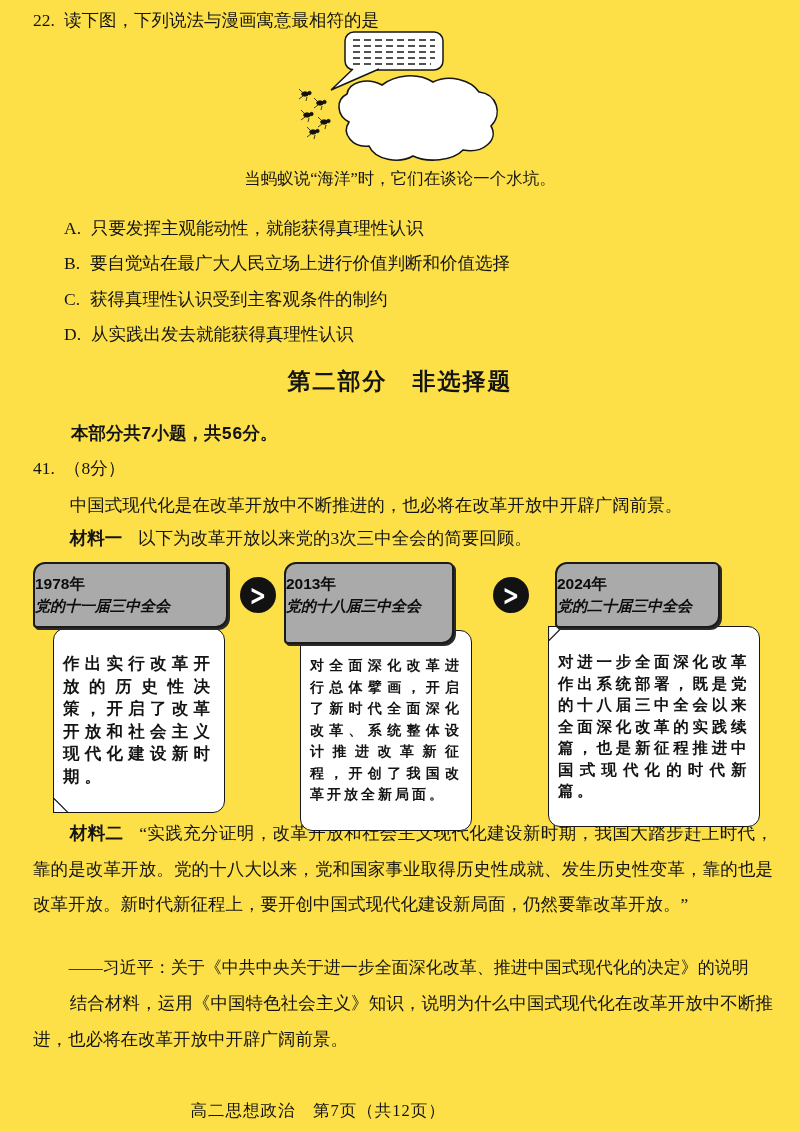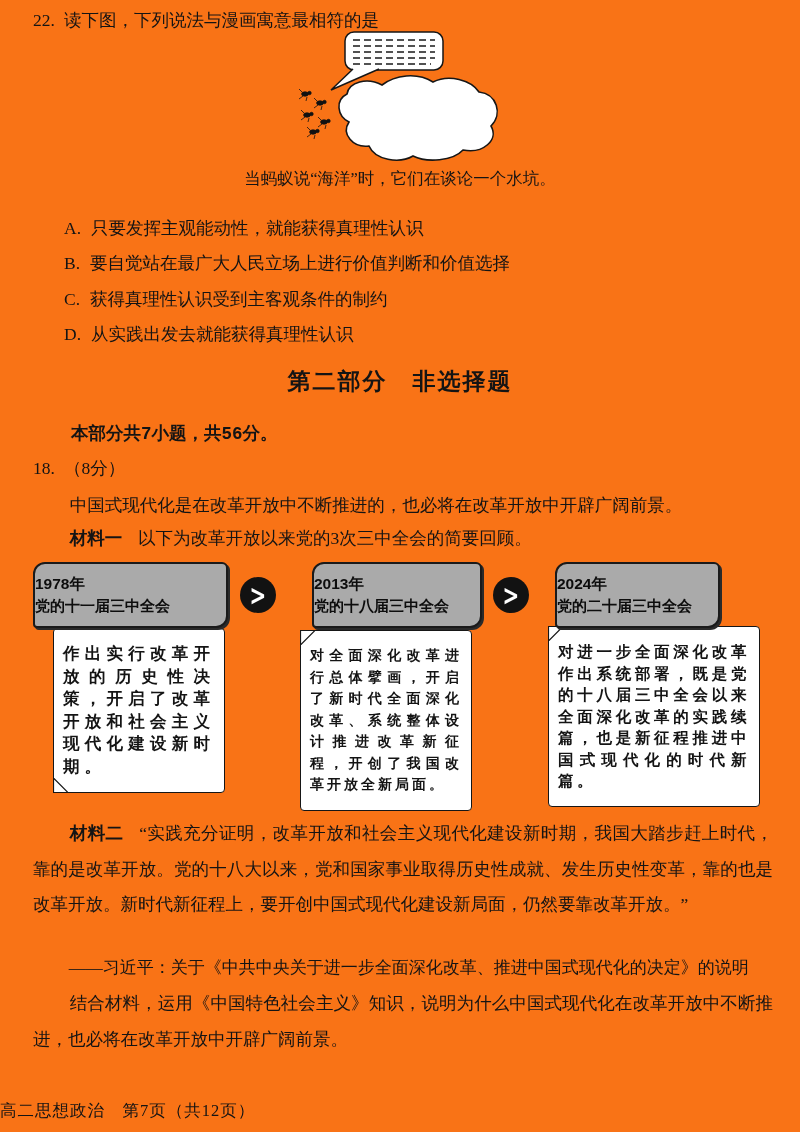--- a/index.html
+++ b/index.html
@@ -1,19 +1,19 @@
 <!DOCTYPE html>
 <html><head>
 <meta charset="utf-8">
 <style>
   * { margin:0; padding:0; box-sizing:border-box; }
   html,body { background:#ffffff; }
   .page {
     position:relative; width:800px; height:1132px; margin:0 auto;
-    background:#f97316; color:#141414;
+    background:#fde047; color:#141414;
     font-family:"Liberation Serif","DejaVu Serif",serif;
     overflow:hidden;
   }
   .abs { position:absolute; }
 
   .qline { font-size:17.5px; }
   .qnum { margin-right:9px; }
 
   .cartoon-wrap { left:287px; top:30px; width:215px; height:138px; }
 
@@ -37,27 +37,27 @@
   .mat-label { font-family:"Liberation Sans","DejaVu Sans",sans-serif; font-weight:bold; margin-right:0.9em; }
 
   .timeline { left:28px; top:556px; width:748px; height:262px; }
   .th {
     position:absolute; background:#aaaaaa; border:2px solid #1a1a1a;
     border-radius:12px 6px 12px 4px; text-align:left; padding-top:9px;
     font-family:"Liberation Sans","DejaVu Sans",sans-serif; font-weight:bold;
     color:#0d0d0d; z-index:2; box-shadow:2px 2px 0 #2a2a2a;
   }
   .th-year { font-size:15.5px; line-height:22px; }
-  .th-title { font-size:15px; line-height:22px; }
+  .th-title { font-size:15px; line-height:22px;font-style:italic; }
   .th1 { left:5px;   top:6px; width:195px; height:66px; }
-  .th2 { left:284px; top:6px; width:170px; height:66px; }
+  .th2 { left:256px; top:6px; width:170px; height:82px; }
   .th3 { left:527px; top:6px; width:165px; height:66px; }
   .tb {
     position:absolute; background:#ffffff; border:1.7px solid #161616;
-    border-radius:4px; padding:14px 9px; z-index:1;
+    border-radius:12px; padding:24px 9px; z-index:1;
     font-weight:bold; text-align:justify;
   }
   .tb1 { left:25px;  top:72px; width:172px; min-height:152px; font-size:16.5px; line-height:22.5px; letter-spacing:5px; }
   .tb2 { left:272px; top:74px; width:172px; min-height:168px; font-size:14px; line-height:21.5px; letter-spacing:3px; }
   .tb3 { left:520px; top:70px; width:212px; min-height:178px; font-size:15.5px; line-height:21.5px; letter-spacing:3.5px; }
   .fold { position:absolute; }
   .fold-bl { left:-1px; bottom:-1px; }
   .fold-tl { left:-1px; top:-1px; }
   .arrow {
     position:absolute; width:36px; height:36px; border-radius:50%;
@@ -65,21 +65,21 @@
     font-family:"DejaVu Sans","Liberation Sans",sans-serif; font-weight:900; font-size:19px;
   }
   .a1 { left:212px; top:21px; }
   .a2 { left:465px; top:21px; }
   .chev { display:inline-block; transform:scale(1.05,1.45); }
 
   .pm2 { top:816px; }
   .attrib { left:33px; top:953px; width:740px; font-size:17px; line-height:30px; text-indent:2.1em; }
   .ptask { top:986px; }
 
-  .footer { left:0; top:1100px; width:636px; font-size:16.5px; letter-spacing:1px; }
+  .footer { left:0; top:1100px; width:636px; text-align:center; font-size:16.5px; letter-spacing:1px; }
 </style>
 </head>
 <body>
 
 <div class="page">
 
   <div class="abs qline" style="left:33px; top:8px;">
     <span class="qnum">22.</span><span>读下图，下列说法与漫画寓意最相符的是</span>
   </div>
 
@@ -137,21 +137,21 @@
     <div class="option"><span class="olabel">A.</span><span>只要发挥主观能动性，就能获得真理性认识</span></div>
     <div class="option"><span class="olabel">B.</span><span>要自觉站在最广大人民立场上进行价值判断和价值选择</span></div>
     <div class="option"><span class="olabel">C.</span><span>获得真理性认识受到主客观条件的制约</span></div>
     <div class="option"><span class="olabel">D.</span><span>从实践出发去就能获得真理性认识</span></div>
   </div>
 
   <div class="abs section-title">第二部分　非选择题</div>
   <div class="abs section-intro">本部分共7小题，共56分。</div>
 
   <div class="abs q23-line">
-    <span class="qnum">18.</span><span>（8分）</span>
+    <span class="qnum">41.</span><span>（8分）</span>
   </div>
 
   <p class="abs para p1">中国式现代化是在改革开放中不断推进的，也必将在改革开放中开辟广阔前景。</p>
 
   <p class="abs para pm1">
     <span class="mat-label">材料一</span><span>以下为改革开放以来党的3次三中全会的简要回顾。</span>
   </p>
 
   <div class="abs timeline">
 

